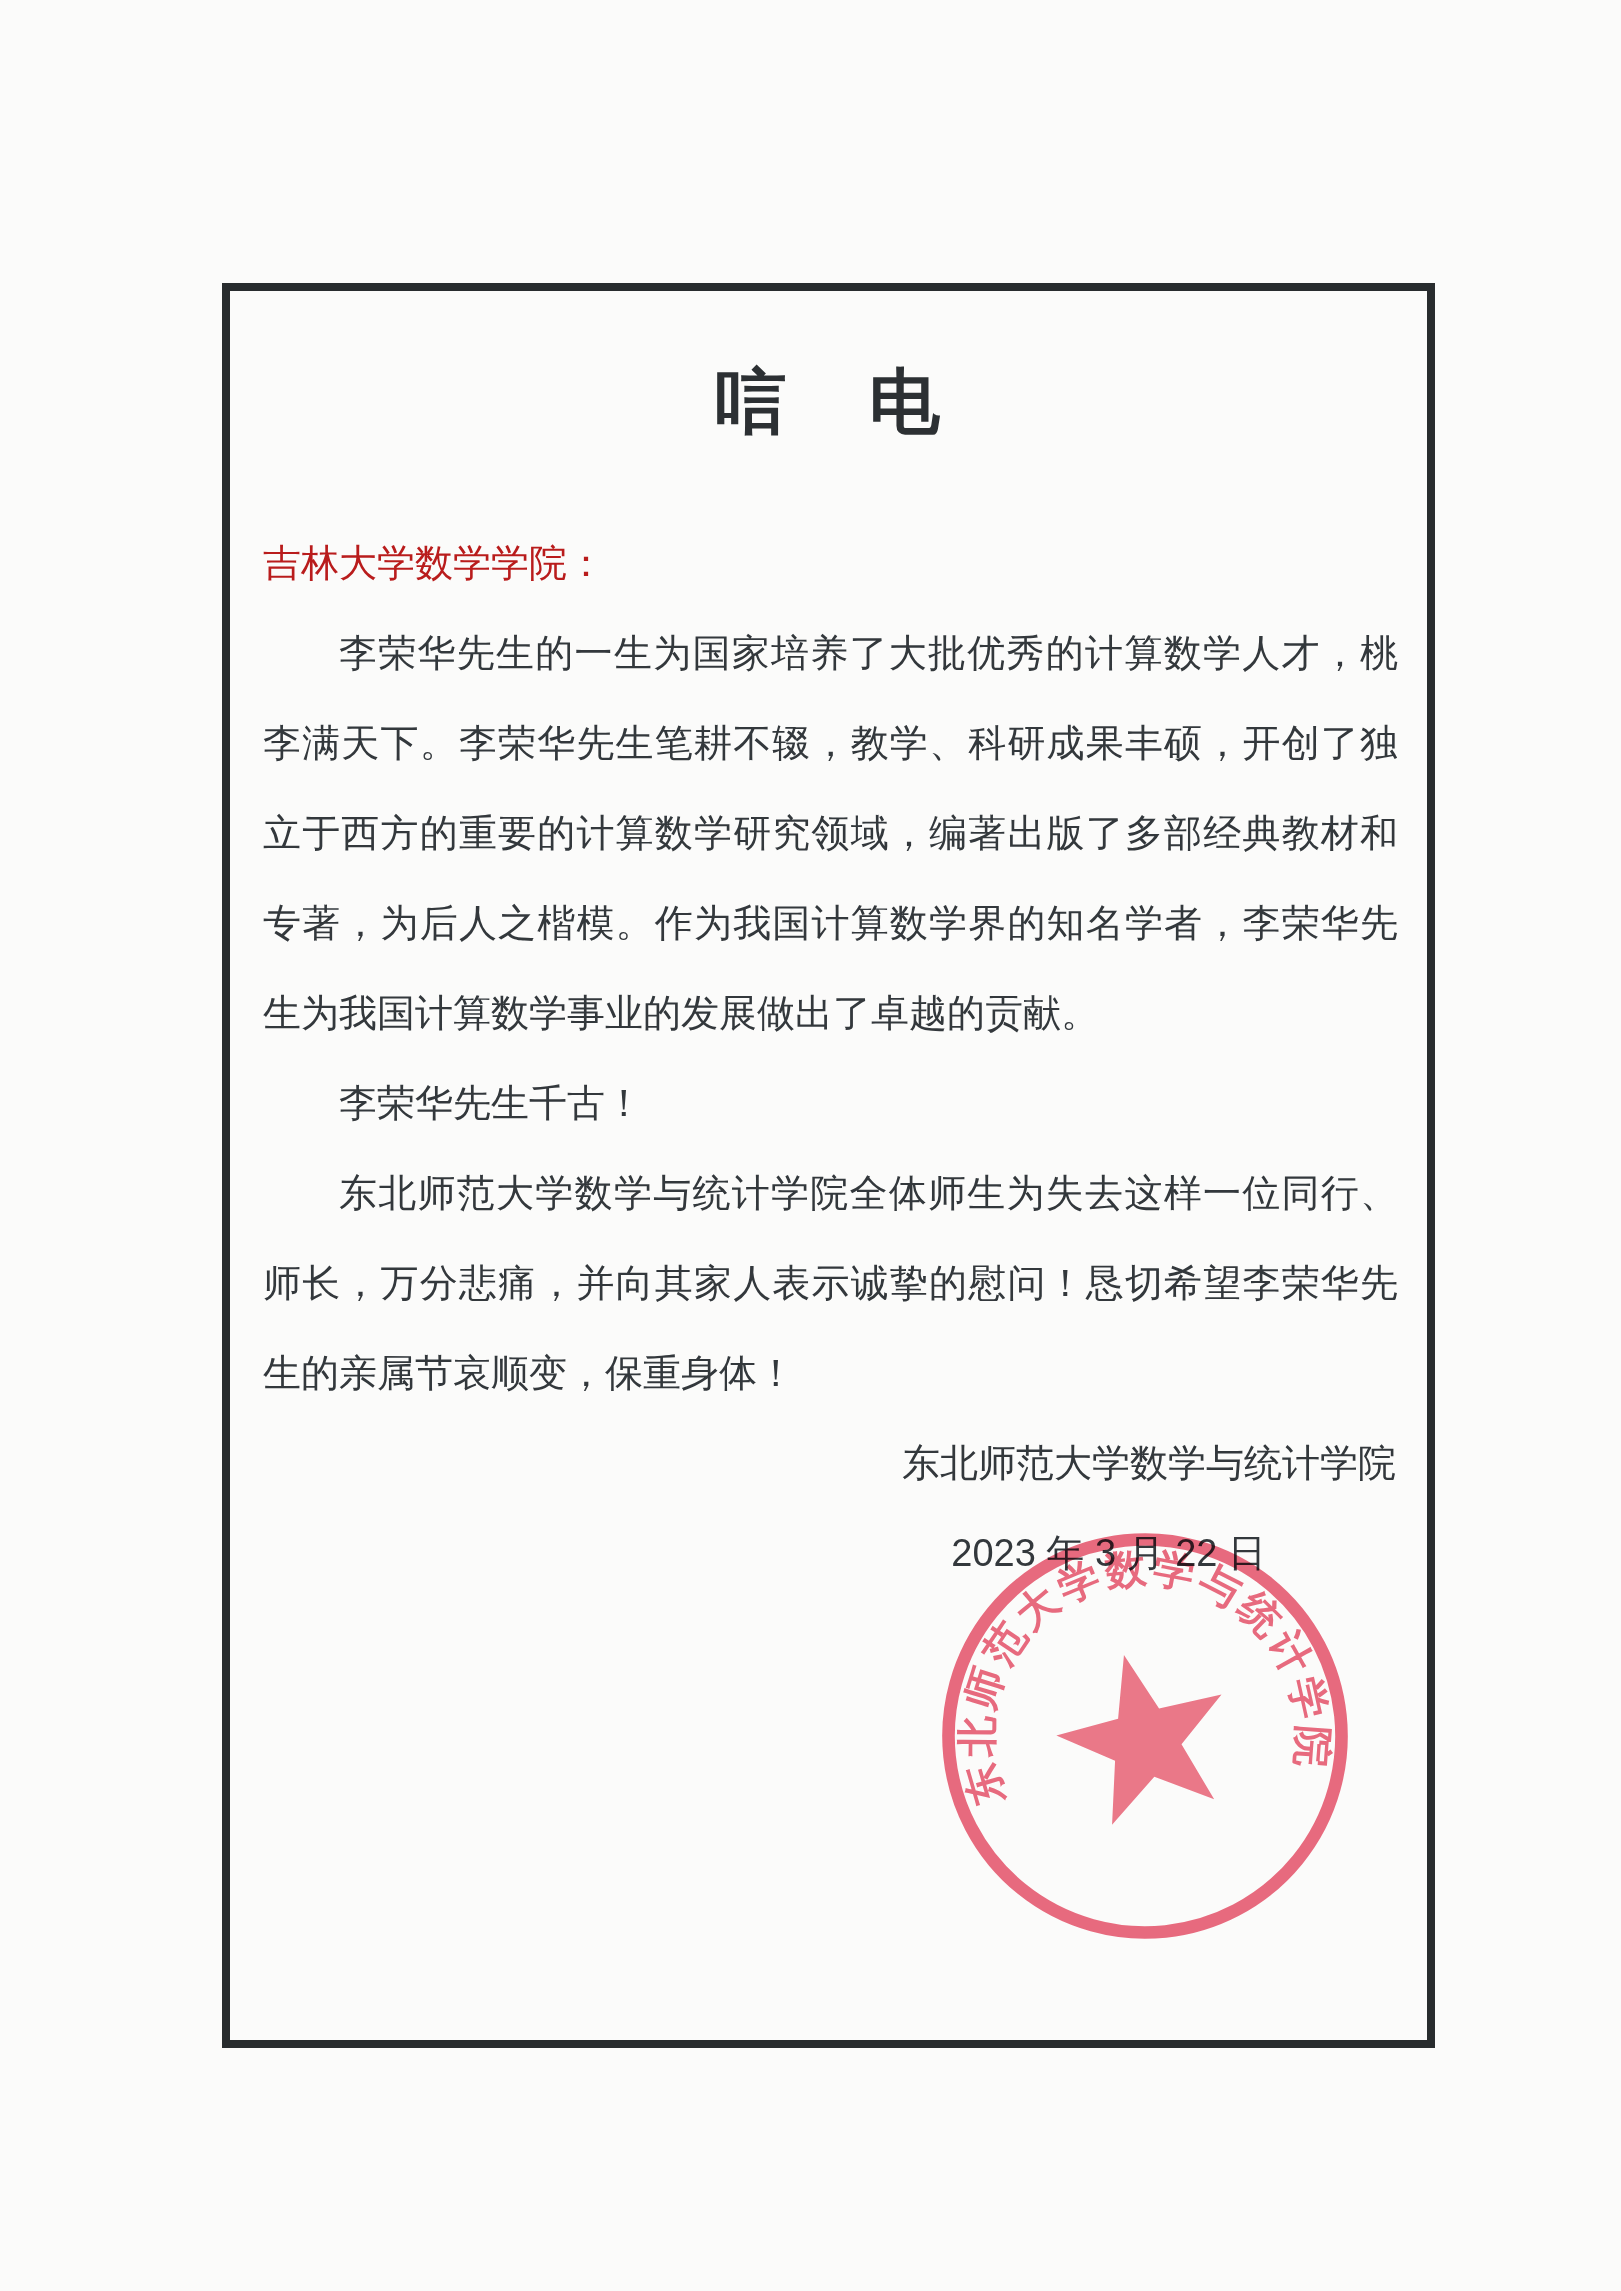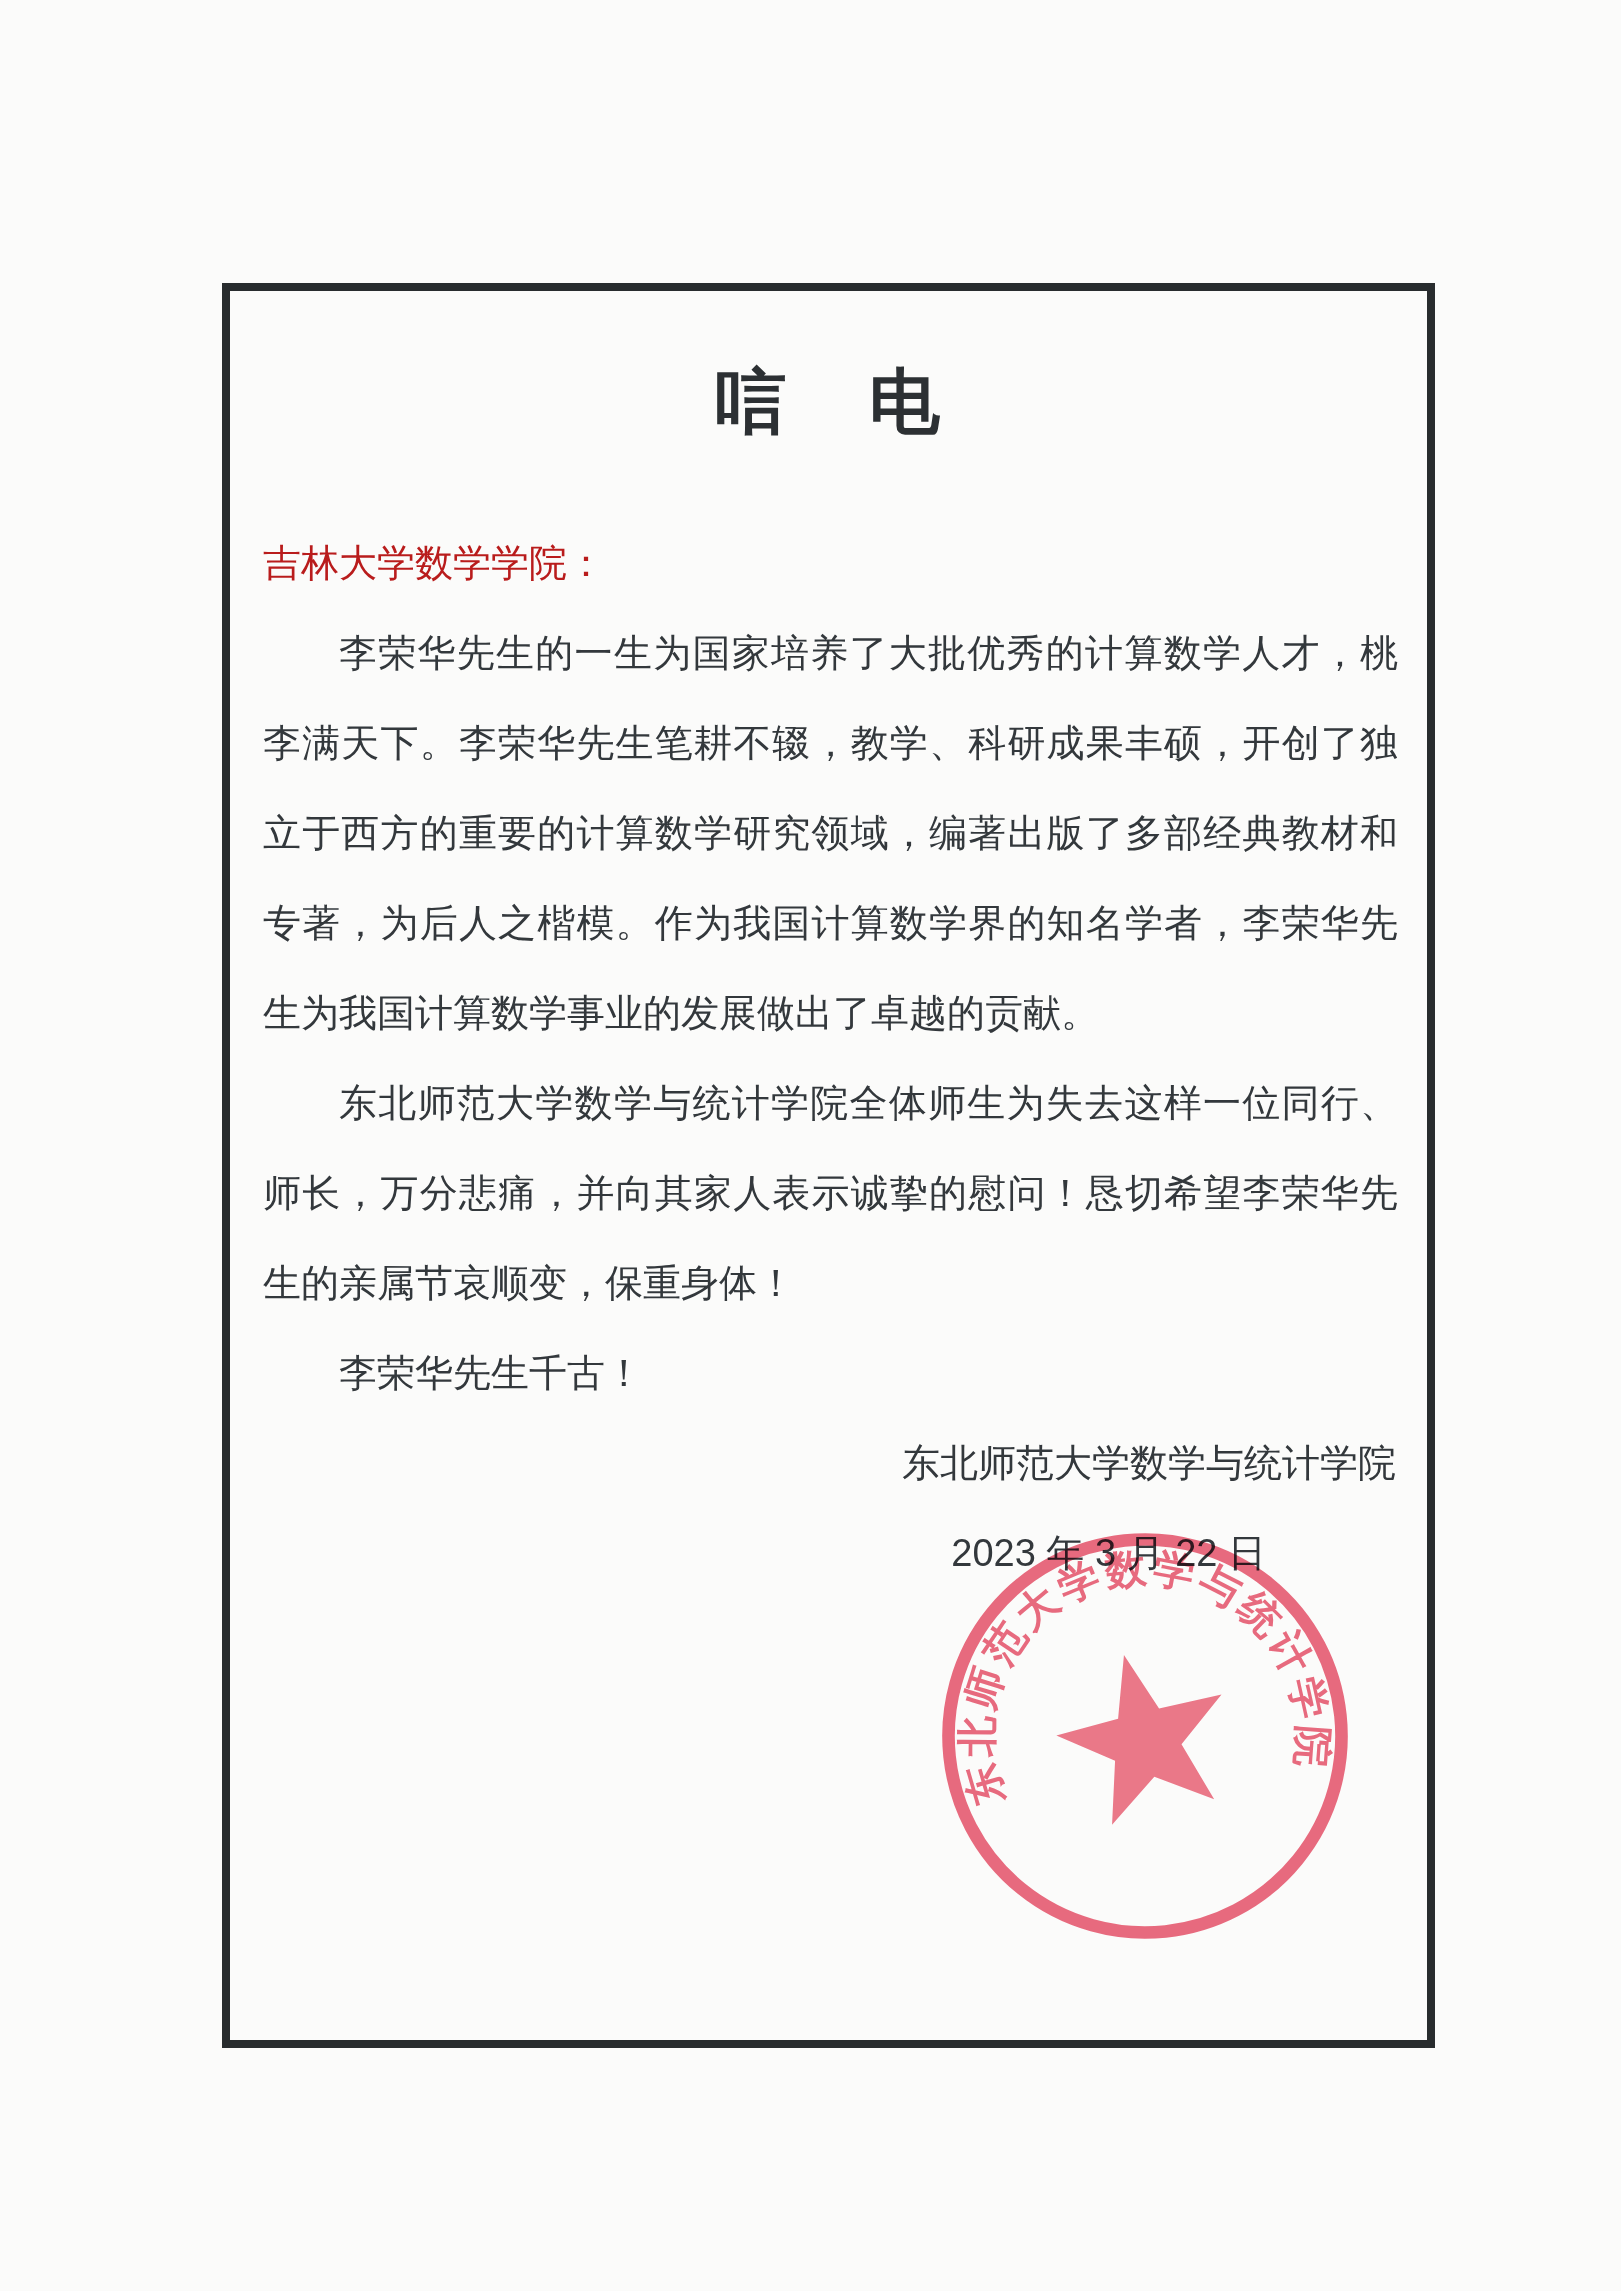--- a/index.html
+++ b/index.html
@@ -80,22 +80,22 @@
 <body>
 
 <div class="page">
   <div class="frame">
 
     <h1 class="title">唁　电</h1>
 
     <div class="body-text">
       <div class="salutation">吉林大学数学学院：</div>
       <p class="para">李荣华先生的一生为国家培养了大批优秀的计算数学人才，桃李满天下。李荣华先生笔耕不辍，教学、科研成果丰硕，开创了独立于西方的重要的计算数学研究领域，编著出版了多部经典教材和专著，为后人之楷模。作为我国计算数学界的知名学者，李荣华先生为我国计算数学事业的发展做出了卓越的贡献。</p>
+      <p class="para">李荣华先生千古！</p>
       <p class="para">东北师范大学数学与统计学院全体师生为失去这样一位同行、师长，万分悲痛，并向其家人表示诚挚的慰问！恳切希望李荣华先生的亲属节哀顺变，保重身体！</p>
-      <p class="para">李荣华先生千古！</p>
     </div>
 
     <div class="signature">东北师范大学数学与统计学院</div>
     <div class="date-line">2023 年 3 月 22 日</div>
   </div>
 
   <svg class="seal" viewBox="0 0 440 440" aria-hidden="true">
     <circle cx="220" cy="220" r="202" fill="none" stroke="#e9586f" stroke-width="13"></circle>
     <path d="M220,134 L241.7,196.1 L307.5,197.6 L255.2,237.4 L274.1,300.4 L220,263
              L165.9,300.4 L184.8,237.4 L132.5,197.6 L198.3,196.1 Z" fill="#ec677b" transform="rotate(-8 220 226)"></path>

